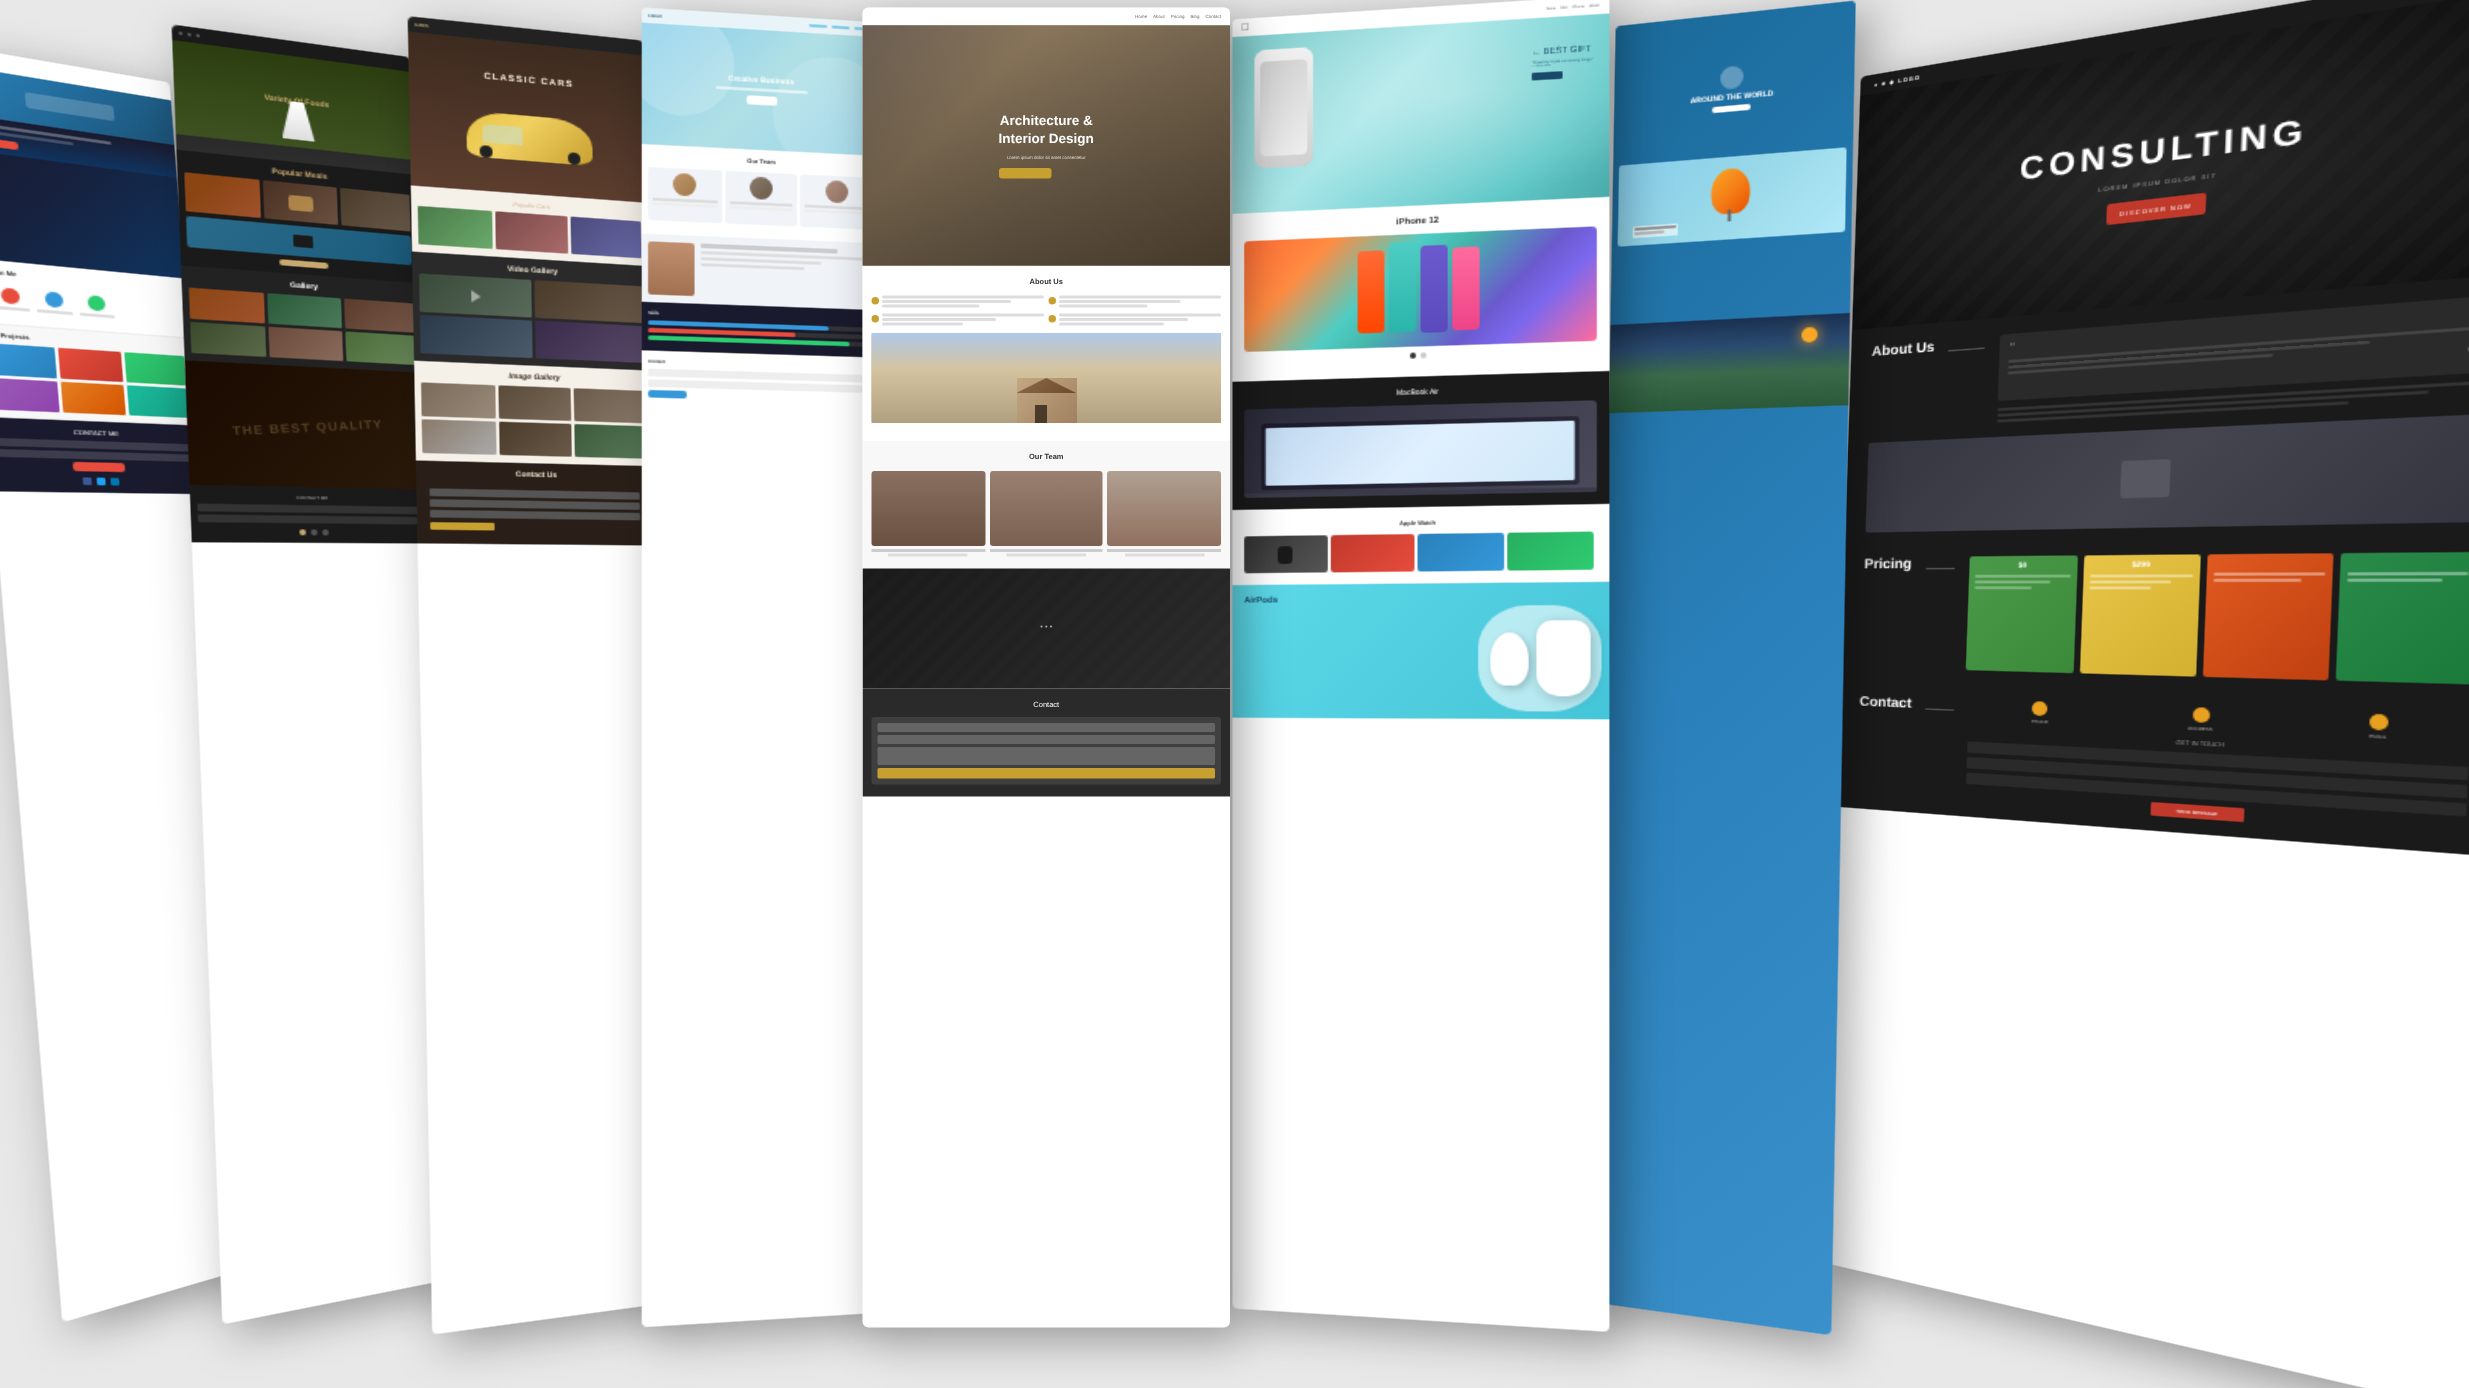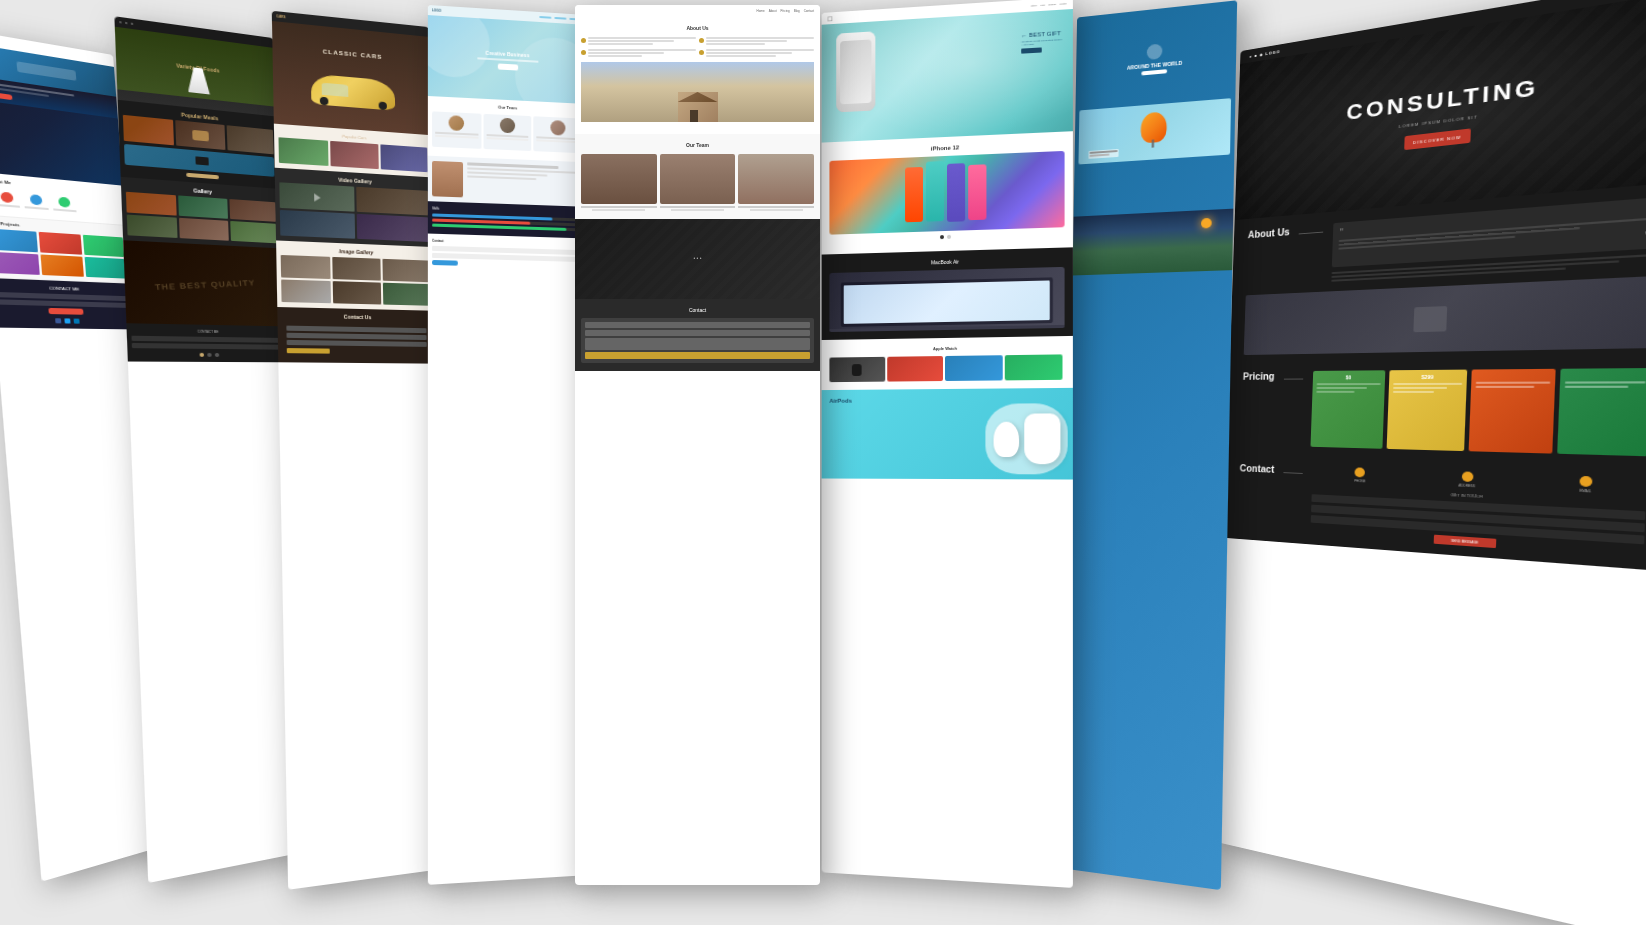--- a/index.html
+++ b/index.html
@@ -1009,20 +1009,28 @@
   </div>
 
   <div class="card-wrapper">
     <div class="mockup-card">
       <div class="card5-nav">
         <div class="card5-nav-item">Home</div>
         <div class="card5-nav-item">About</div>
         <div class="card5-nav-item">Pricing</div>
         <div class="card5-nav-item">Blog</div>
         <div class="card5-nav-item">Contact</div>
+      </div>
+      <div class="card5-hero">
+        <div style="position:absolute;inset:0;background:linear-gradient(rgba(0,0,0,0.3),rgba(0,0,0,0.5)),linear-gradient(135deg,#9B8877 0%,#C4A882 30%,#A89070 60%,#8B7355 100%);"></div>
+        <div style="position:relative;z-index:1;text-align:center;padding:8px;">
+          <div class="card5-hero-title">Architecture &amp;<br>Interior Design</div>
+          <div class="card5-hero-sub">Lorem ipsum dolor sit amet consectetur</div>
+          <div class="card5-hero-btn"></div>
+        </div>
       </div>
       <div class="card5-about-section">
         <div class="card5-section-title">About Us</div>
         <div class="card5-about-grid">
           <div class="card5-about-item">
             <div class="card5-about-icon"></div>
             <div class="card5-about-text">
               <div class="card5-text-line"></div>
               <div class="card5-text-line" style="width:80%;"></div>
               <div class="card5-text-line" style="width:60%;"></div>

